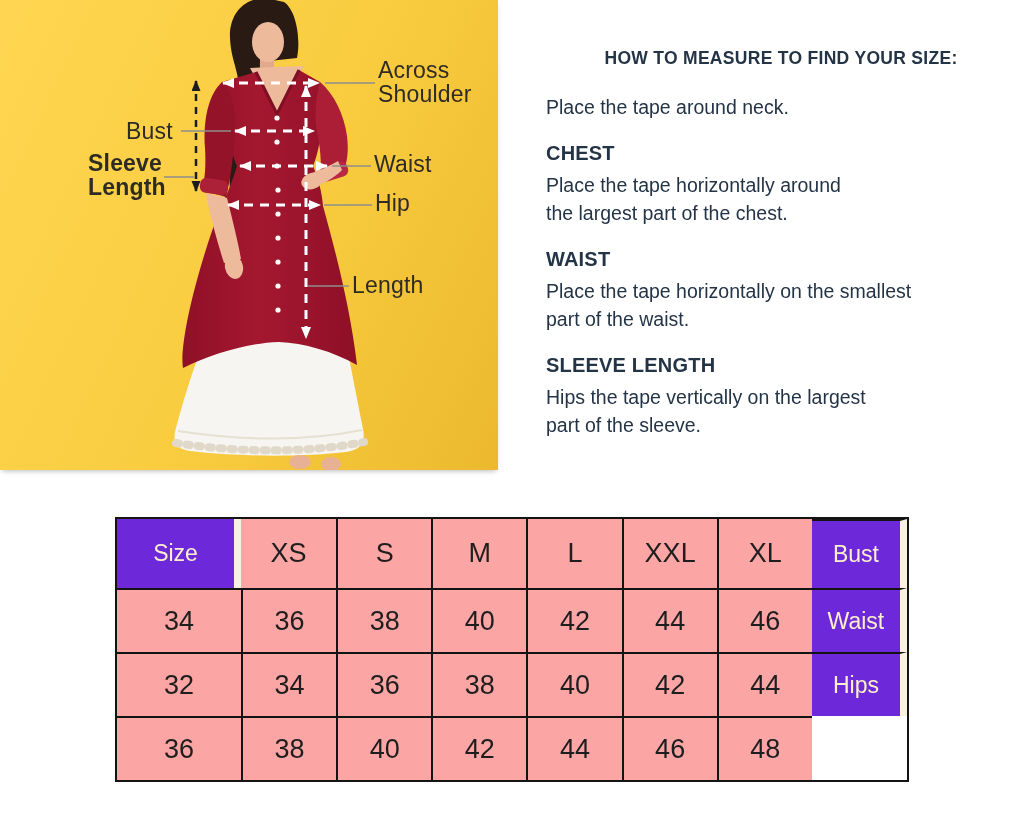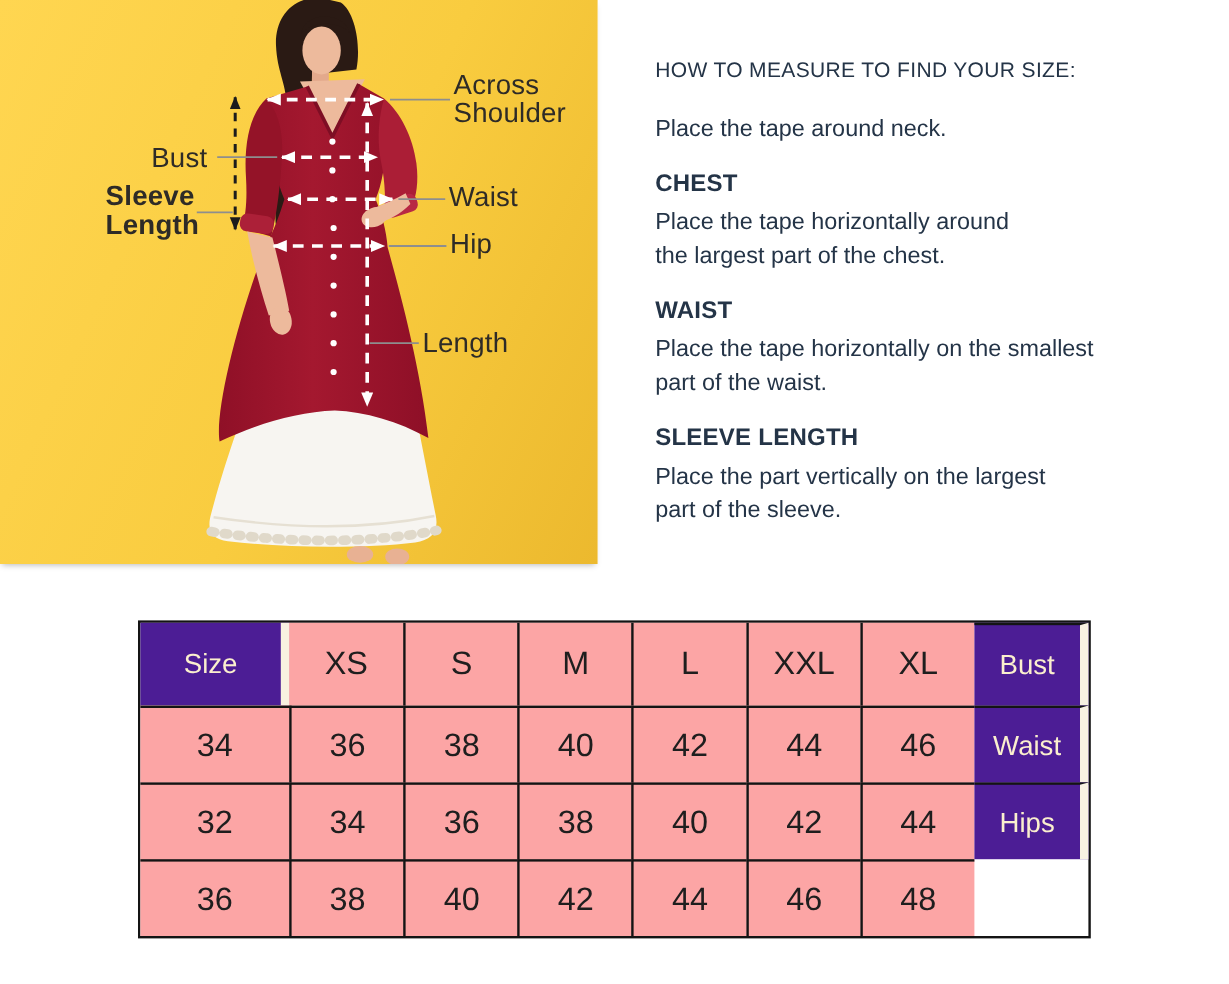--- a/index.html
+++ b/index.html
@@ -19,37 +19,37 @@
   }
   .pl-across{left:378px;top:58px;}
   .pl-bust{left:126px;top:119px;}
   .pl-sleeve{left:88px;top:151px;font-weight:bold;}
   .pl-waist{left:374px;top:152px;}
   .pl-hip{left:375px;top:191px;}
   .pl-length{left:352px;top:273px;}
 
   
   .howto{position:absolute;left:546px;top:47px;width:470px;color:#243447;}
-  .howto-title{font-size:17.5px;font-weight:400;letter-spacing:.3px;line-height:22px;margin:0 0 24px 0;}
+  .howto-title{font-size:17.5px;font-weight:700;letter-spacing:.3px;line-height:22px;margin:0 0 24px 0;text-align:center;}
   .sec{margin-top:22px;}
   .sec:first-of-type{margin-top:0;}
   .sec-h{font-size:20px;font-weight:700;line-height:20px;margin:0 0 8px 0;letter-spacing:.2px;}
   .sec-b{font-size:19.5px;font-weight:400;line-height:28px;margin:0;white-space:pre-line;}
 
   
   .sizes{
     position:absolute;left:115px;top:517px;width:794px;height:265px;
     display:grid;grid-template-columns:124px repeat(7,1fr);
     grid-template-rows:69px 1fr 1fr 1fr;
     border:2px solid #141414;background:#fff;
   }
   .cell{display:flex;align-items:center;justify-content:center;}
   .cell.bt{border-top:2px solid #141414;}
   .cell.bl{border-left:2px solid #141414;}
-  .lblc{background:#4c1d95;color:#FBEFCE;font-size:23px;font-weight:500;border-right:7px solid #F8F1E1;}
+  .lblc{background:#6d28d9;color:#FBEFCE;font-size:23px;font-weight:500;border-right:7px solid #F8F1E1;}
   .valc{background:#fca5a5;color:#1E1E1E;font-size:27px;}
 </style>
 </head>
 <body>
 
 <div class="canvas">
 
   <div class="photo">
     <svg width="498" height="470" viewBox="0 0 498 470">
       <defs>
@@ -168,21 +168,21 @@
       <p class="sec-b">Place the tape horizontally around
 the largest part of the chest.</p>
     </div>
     <div class="sec">
       <p class="sec-h">WAIST</p>
       <p class="sec-b">Place the tape horizontally on the smallest
 part of the waist.</p>
     </div>
     <div class="sec">
       <p class="sec-h">SLEEVE LENGTH</p>
-      <p class="sec-b">Place the part vertically on the largest
+      <p class="sec-b">Hips the tape vertically on the largest
 part of the sleeve.</p>
     </div>
   </div>
 
   <div class="sizes">
 
     <div class="cell lblc">Size</div>
     <div class="cell valc">XS</div>
     <div class="cell valc bl">S</div>
     <div class="cell valc bl">M</div>

